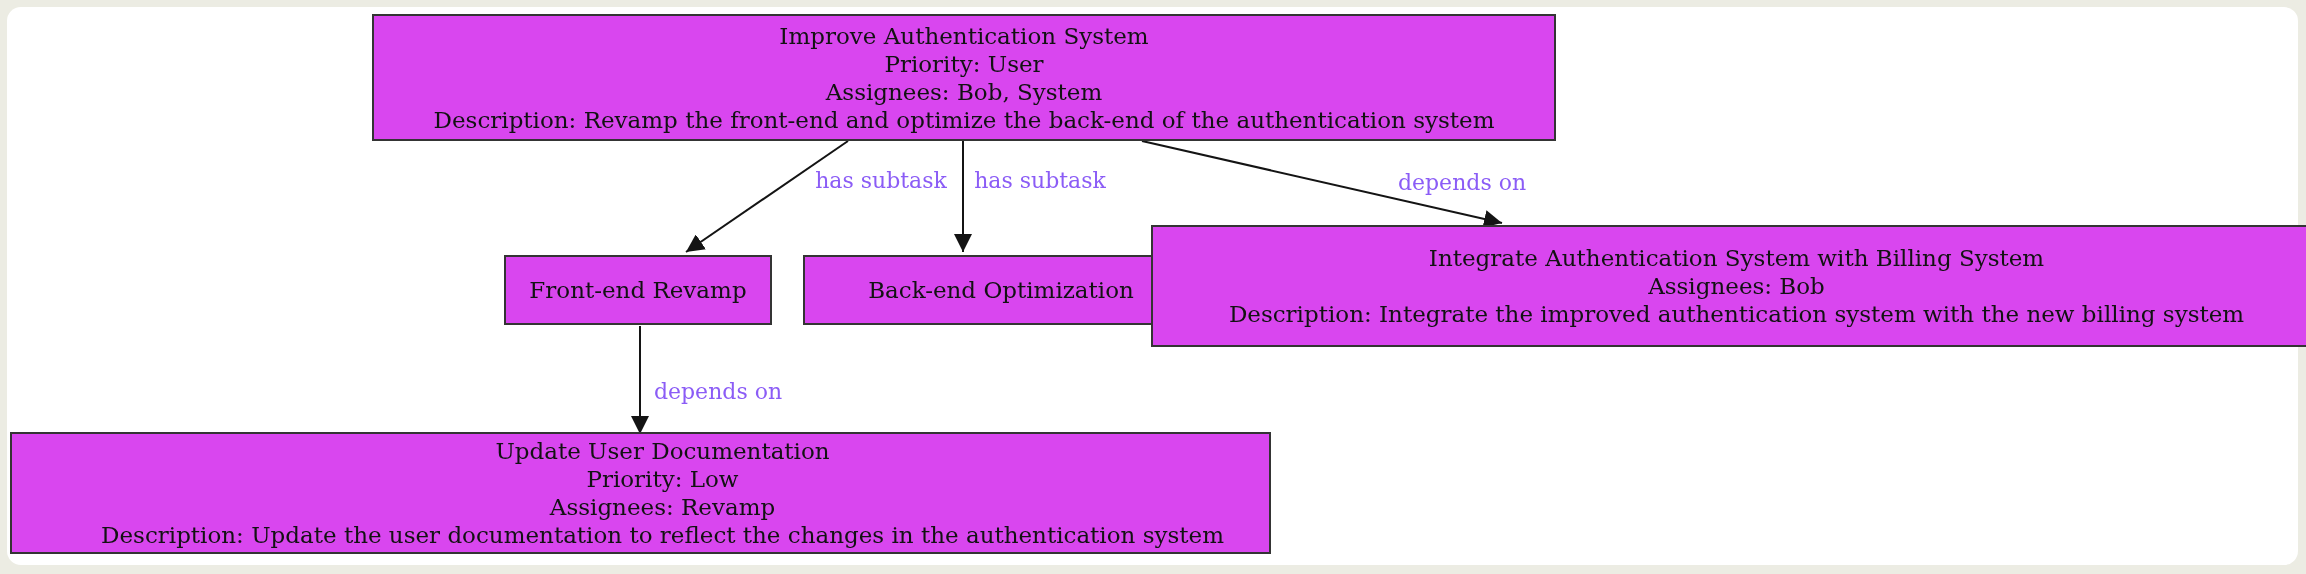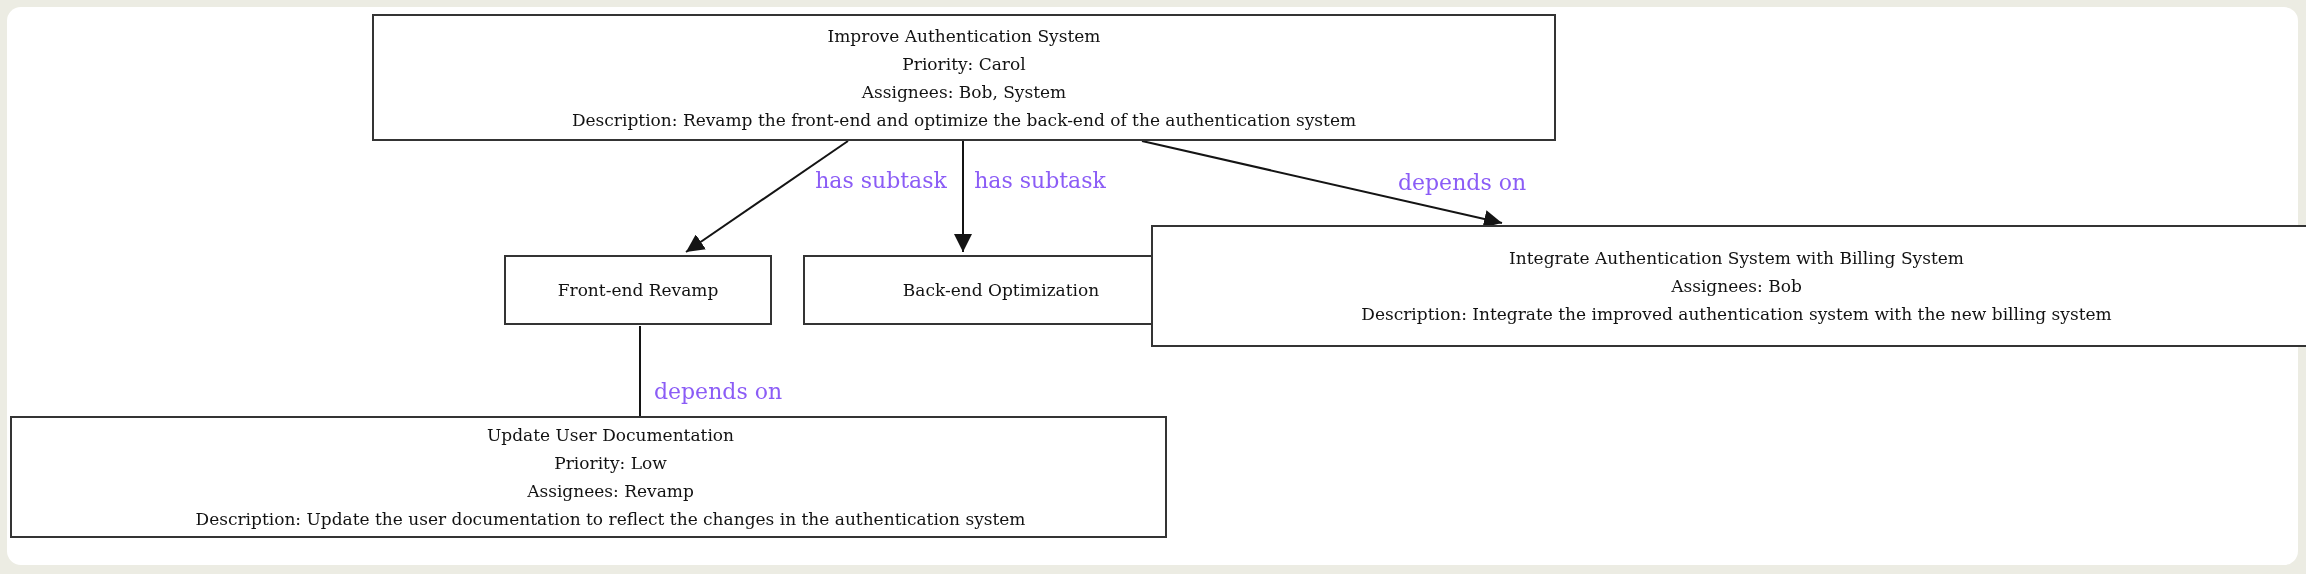--- a/index.html
+++ b/index.html
@@ -38,38 +38,38 @@
   }
   .edge {
     stroke: #141414;
     stroke-width: 2;
     fill: none;
     marker-end: url(#arrowhead);
   }
   .node {
     position: absolute;
     box-sizing: border-box;
-    background: #ffffff;
+    background: #d946ef;
     border: 2px solid #343434;
     display: flex;
     flex-direction: column;
     justify-content: center;
     align-items: center;
     text-align: center;
     color: #121212;
-    font-size: 17px;
+    font-size: 23px;
     line-height: 28px;
     white-space: nowrap;
     overflow: hidden;
   }
   .n-improve   { left: 372px;  top: 14px;  width: 1184px; height: 127px; }
   .n-frontend  { left: 504px;  top: 255px; width: 268px;  height: 70px; }
   .n-backend   { left: 803px;  top: 255px; width: 356px;  height: 70px; padding-left: 40px; }
   .n-integrate { left: 1151px; top: 225px; width: 1171px; height: 122px; }
-  .n-docs      { left: 10px;   top: 416px; width: 1157px; height: 122px; padding-left: 44px; }
+  .n-docs      { left: 10px;   top: 432px; width: 1261px; height: 122px; padding-left: 44px; }
   .edge-label {
     position: absolute;
     transform: translate(-50%, -50%);
     font-size: 22px;
     line-height: 26px;
     color: #8b5cf6;
     white-space: nowrap;
   }
   .el-a { left: 881px;  top: 181px; }
   .el-b { left: 1040px; top: 181px; }
@@ -91,21 +91,21 @@
         </marker>
       </defs>
       <path class="edge" d="M848,141 L686,252"></path>
       <path class="edge" d="M963,141 L963,252"></path>
       <path class="edge" d="M1142,141 L1502,223"></path>
       <path class="edge" d="M640,326 L640,434"></path>
     </svg>
 
     <div class="node n-improve">
       <div>Improve Authentication System</div>
-      <div>Priority: Carol</div>
+      <div>Priority: User</div>
       <div>Assignees: Bob, System</div>
       <div>Description: Revamp the front-end and optimize the back-end of the authentication system</div>
     </div>
 
     <div class="node n-frontend">
       <div>Front-end Revamp</div>
     </div>
 
     <div class="node n-backend">
       <div>Back-end Optimization</div>

